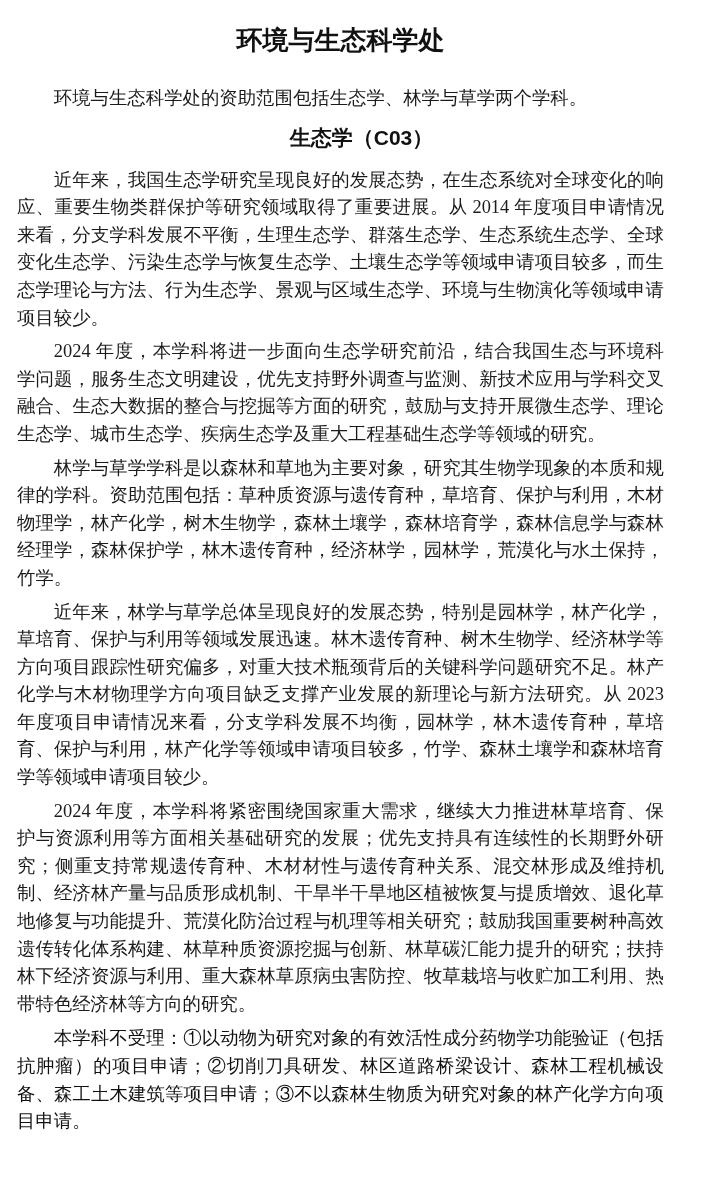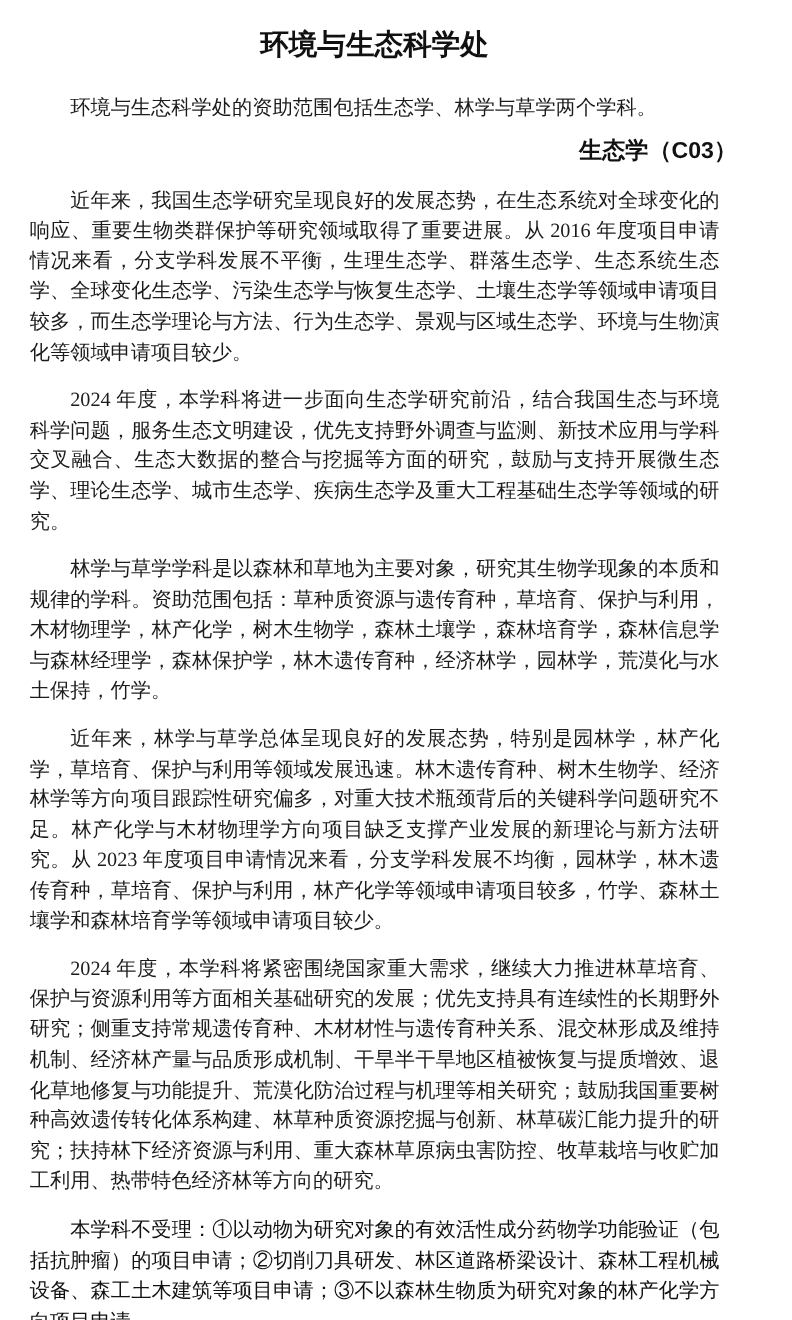--- a/index.html
+++ b/index.html
@@ -27,54 +27,54 @@
     font-family: "Liberation Sans", sans-serif;
     font-weight: 700;
     font-size: 26px;
     line-height: 36px;
     text-align: center;
     text-indent: 0;
     margin: 0 0 27px 0;
     color: #111111;
   }
   p {
-    margin: 16px;
+    margin: 6px;
     text-indent: 2em;
   }
   .intro {
     margin-bottom: 8px;
   }
   .section-heading {
     font-family: "Liberation Sans", sans-serif;
     font-weight: 700;
     font-size: 21px;
     line-height: 30px;
     margin: 10px 0 14px 0;
     text-indent: 2em;
-    text-align: right;
+    text-align: center;
     color: #111111;
   }
   .notice {
     font-family: "Liberation Sans", sans-serif;
     font-weight: 400;
     color: #111111;
   }
 </style>
 </head>
 <body>
 
 <div class="page body-text">
 
   <h1 class="doc-title">环境与生态科学处</h1>
 
   <p class="intro">环境与生态科学处的资助范围包括生态学、林学与草学两个学科。</p>
 
   <section>
     <h2 class="section-heading">生态学（C03）</h2>
-    <p>近年来，我国生态学研究呈现良好的发展态势，在生态系统对全球变化的响应、重要生物类群保护等研究领域取得了重要进展。从 2016 年度项目申请情况来看，分支学科发展不平衡，生理生态学、群落生态学、生态系统生态学、全球变化生态学、污染生态学与恢复生态学、土壤生态学等领域申请项目较多，而生态学理论与方法、行为生态学、景观与区域生态学、环境与生物演化等领域申请项目较少。</p>
+    <p>近年来，我国生态学研究呈现良好的发展态势，在生态系统对全球变化的响应、重要生物类群保护等研究领域取得了重要进展。从 2014 年度项目申请情况来看，分支学科发展不平衡，生理生态学、群落生态学、生态系统生态学、全球变化生态学、污染生态学与恢复生态学、土壤生态学等领域申请项目较多，而生态学理论与方法、行为生态学、景观与区域生态学、环境与生物演化等领域申请项目较少。</p>
     <p>2024 年度，本学科将进一步面向生态学研究前沿，结合我国生态与环境科学问题，服务生态文明建设，优先支持野外调查与监测、新技术应用与学科交叉融合、生态大数据的整合与挖掘等方面的研究，鼓励与支持开展微生态学、理论生态学、城市生态学、疾病生态学及重大工程基础生态学等领域的研究。</p>
   </section>
 
   <section>
     <p>林学与草学学科是以森林和草地为主要对象，研究其生物学现象的本质和规律的学科。资助范围包括：草种质资源与遗传育种，草培育、保护与利用，木材物理学，林产化学，树木生物学，森林土壤学，森林培育学，森林信息学与森林经理学，森林保护学，林木遗传育种，经济林学，园林学，荒漠化与水土保持，竹学。</p>
     <p>近年来，林学与草学总体呈现良好的发展态势，特别是园林学，林产化学，草培育、保护与利用等领域发展迅速。林木遗传育种、树木生物学、经济林学等方向项目跟踪性研究偏多，对重大技术瓶颈背后的关键科学问题研究不足。林产化学与木材物理学方向项目缺乏支撑产业发展的新理论与新方法研究。从 2023 年度项目申请情况来看，分支学科发展不均衡，园林学，林木遗传育种，草培育、保护与利用，林产化学等领域申请项目较多，竹学、森林土壤学和森林培育学等领域申请项目较少。</p>
     <p>2024 年度，本学科将紧密围绕国家重大需求，继续大力推进林草培育、保护与资源利用等方面相关基础研究的发展；优先支持具有连续性的长期野外研究；侧重支持常规遗传育种、木材材性与遗传育种关系、混交林形成及维持机制、经济林产量与品质形成机制、干旱半干旱地区植被恢复与提质增效、退化草地修复与功能提升、荒漠化防治过程与机理等相关研究；鼓励我国重要树种高效遗传转化体系构建、林草种质资源挖掘与创新、林草碳汇能力提升的研究；扶持林下经济资源与利用、重大森林草原病虫害防控、牧草栽培与收贮加工利用、热带特色经济林等方向的研究。</p>
     <p class="notice">本学科不受理：①以动物为研究对象的有效活性成分药物学功能验证（包括抗肿瘤）的项目申请；②切削刀具研发、林区道路桥梁设计、森林工程机械设备、森工土木建筑等项目申请；③不以森林生物质为研究对象的林产化学方向项目申请。</p>
   </section>
 

